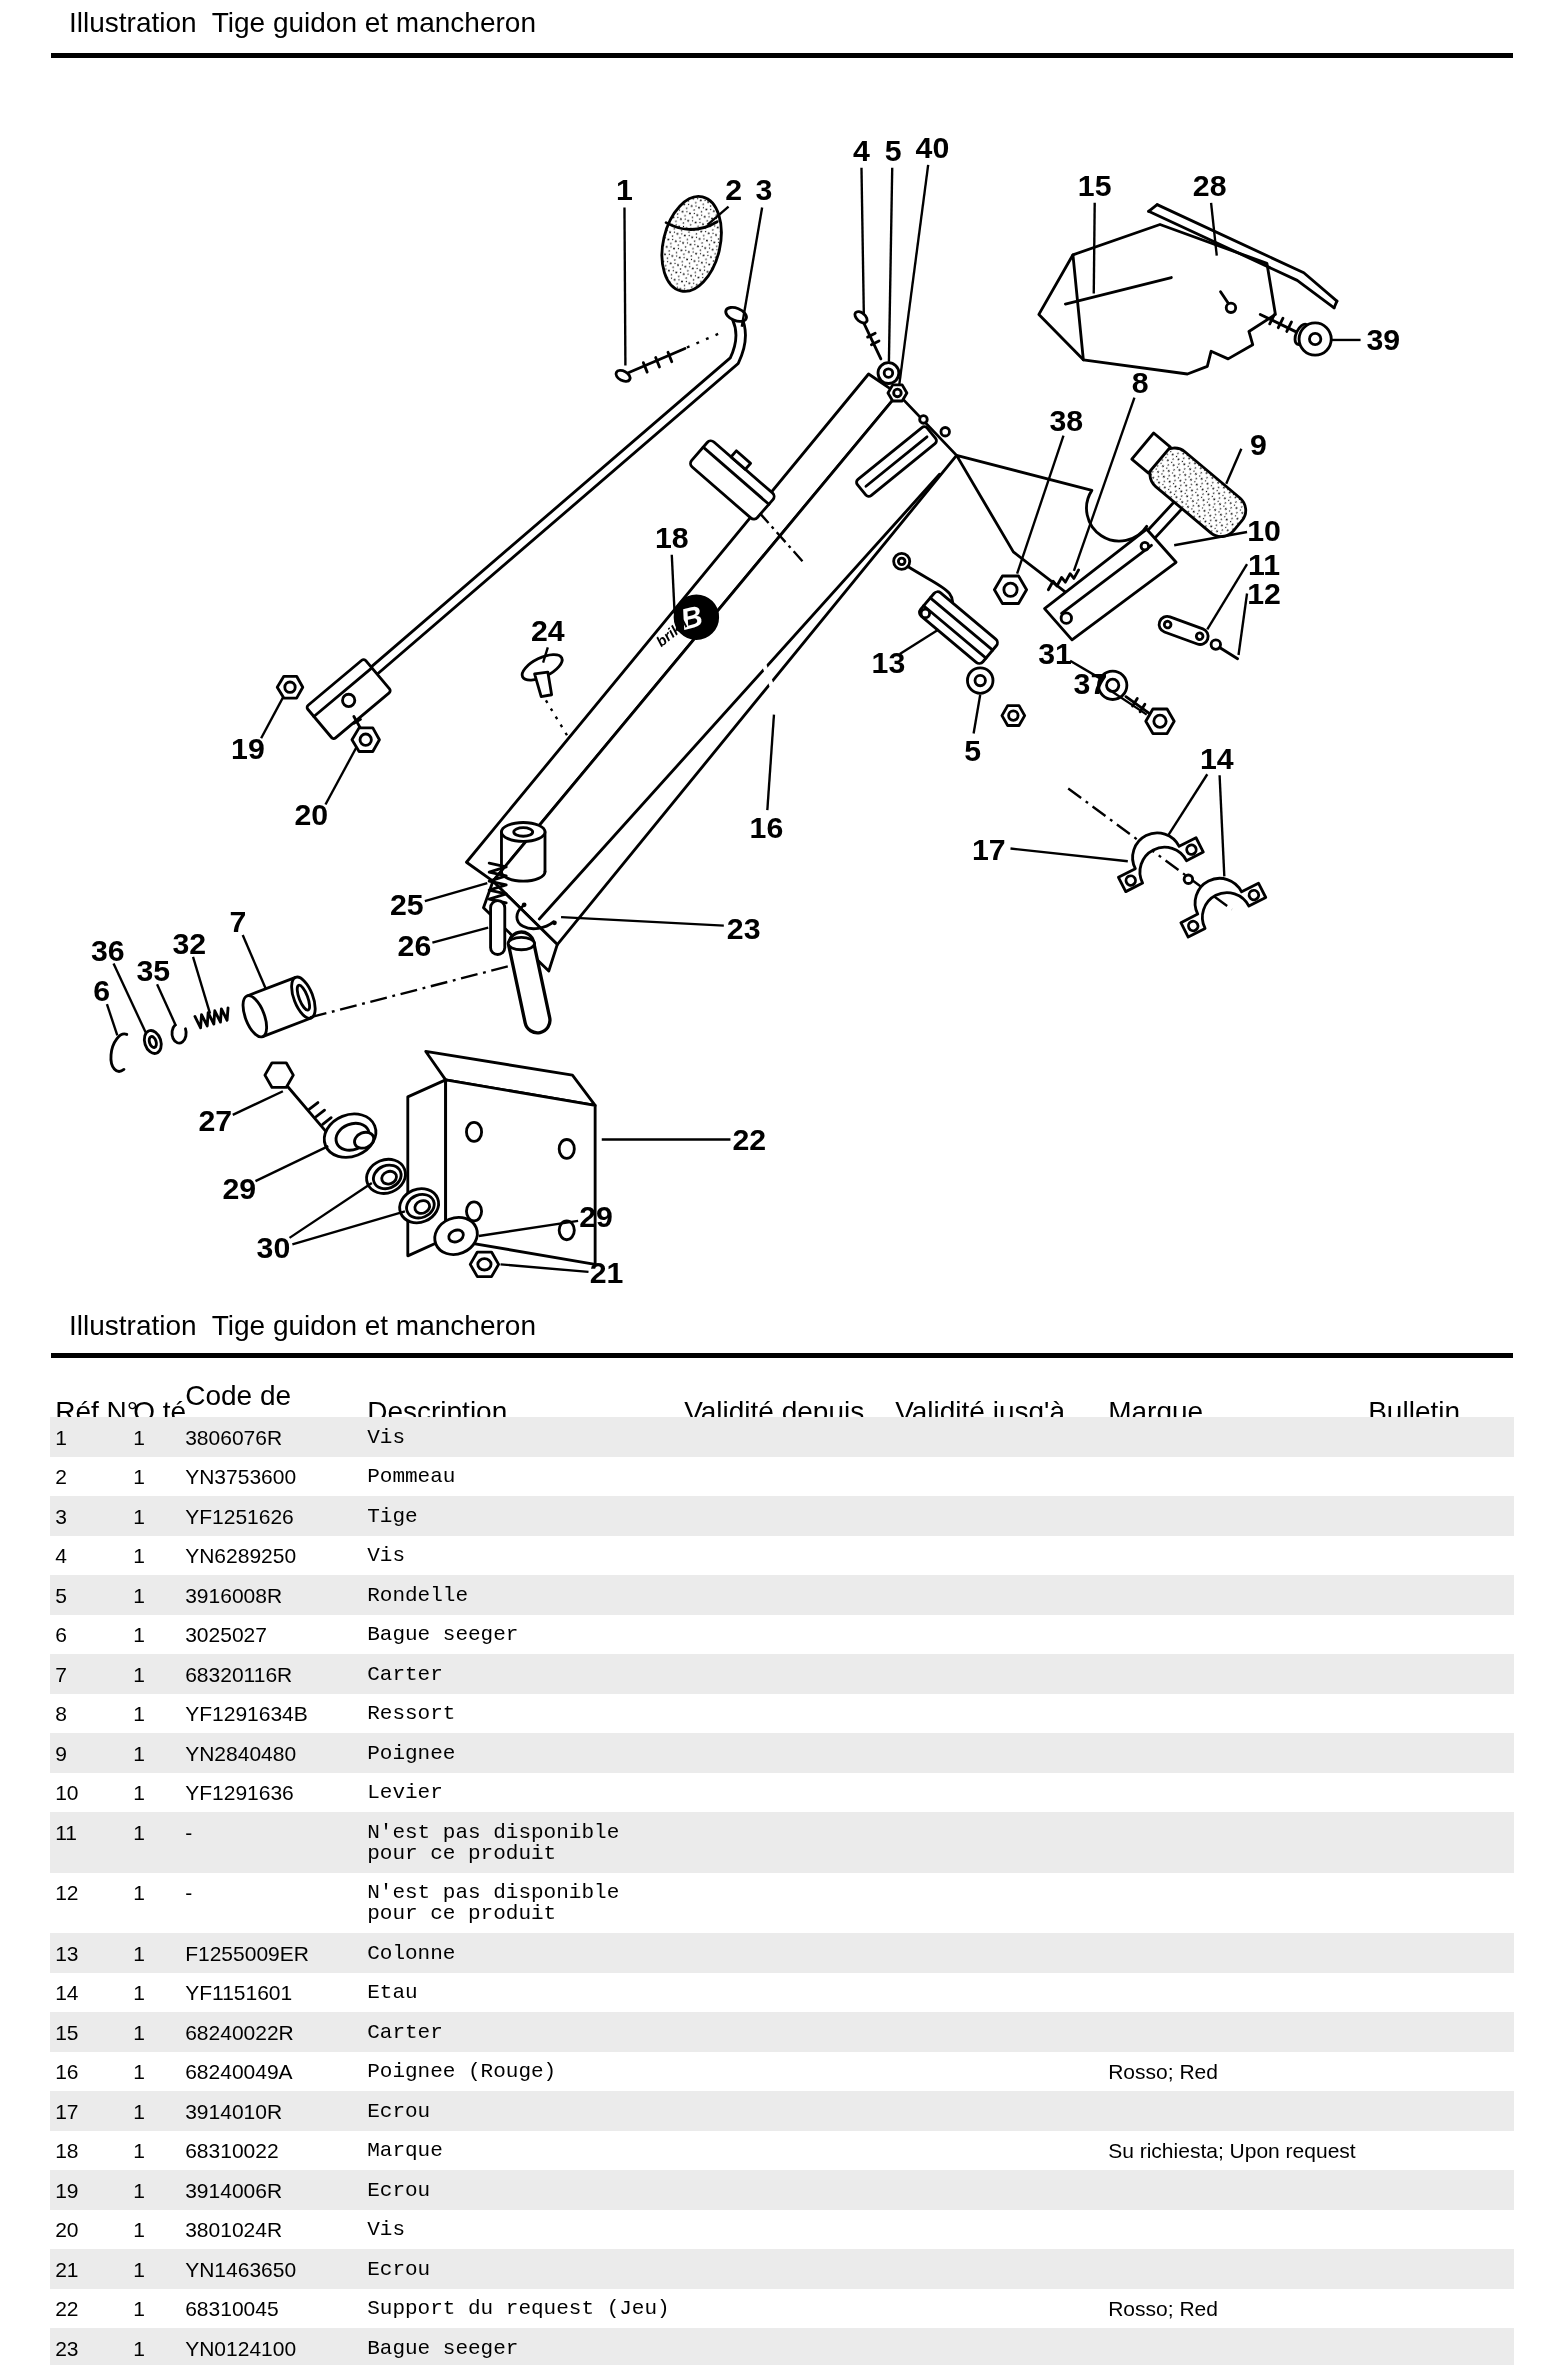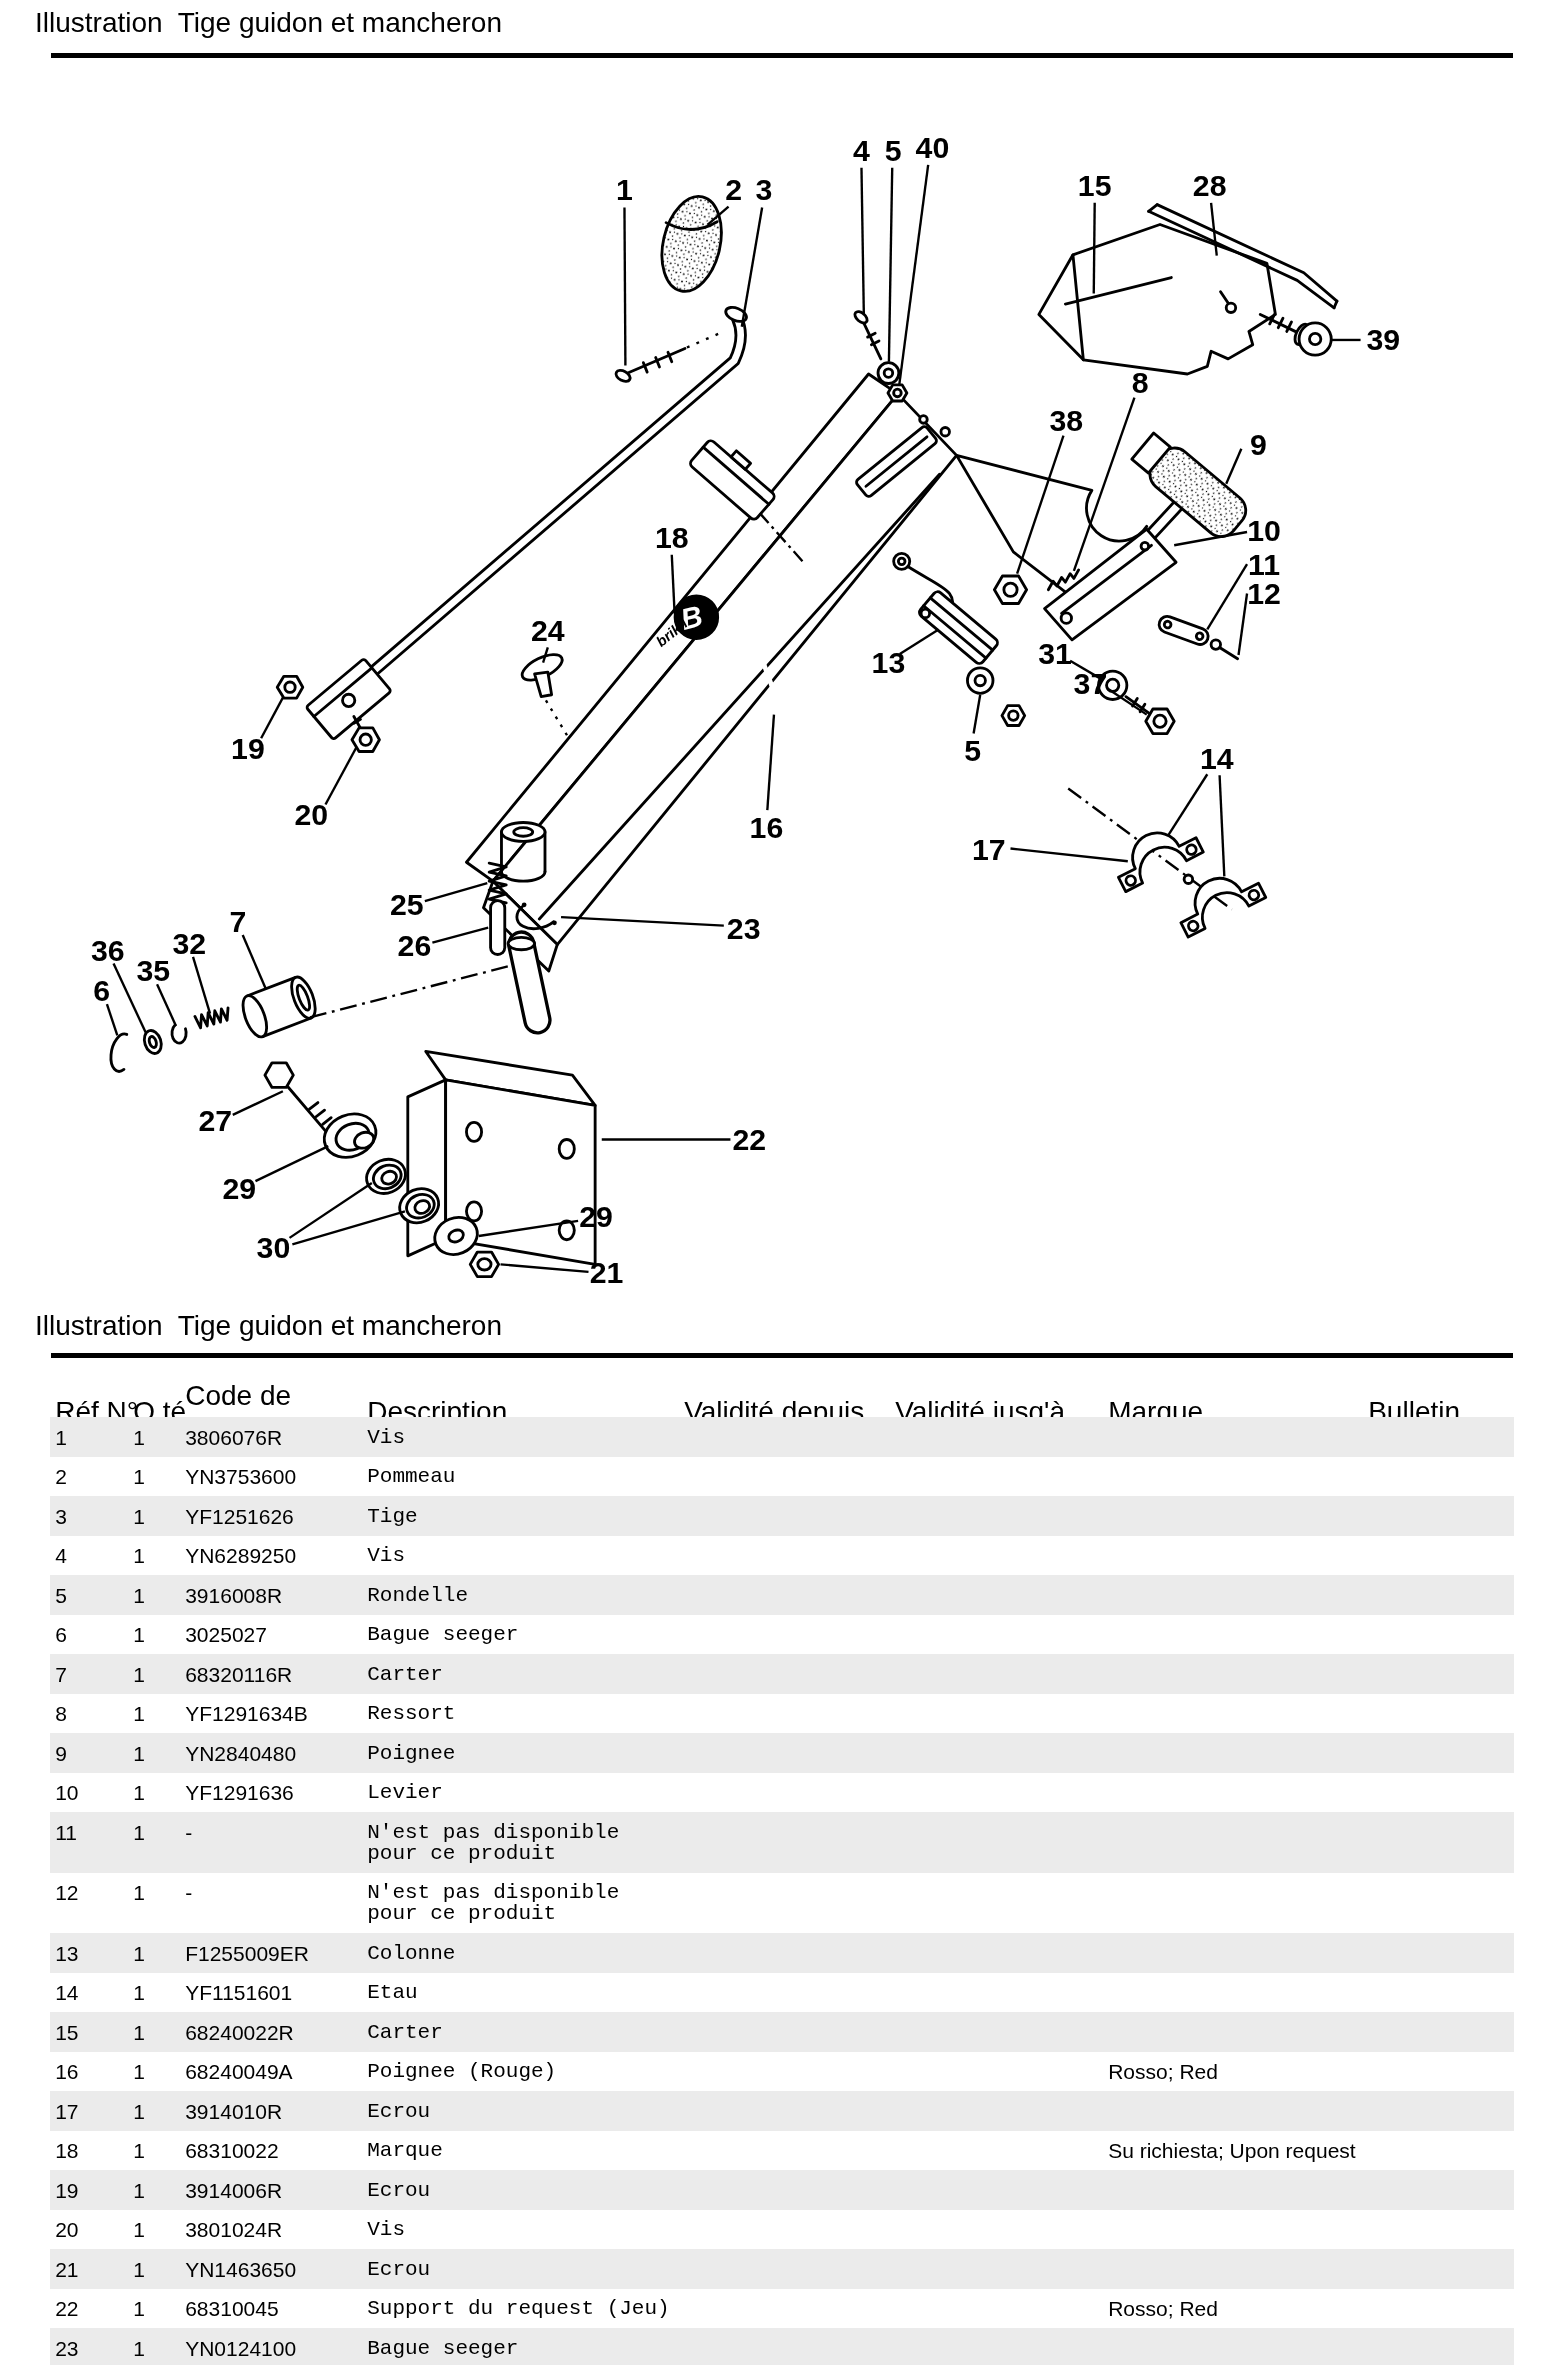--- a/index.html
+++ b/index.html
@@ -1,21 +1,21 @@
 <!DOCTYPE html>
 <html style="font-size:7.6px"><head>
 <meta charset="utf-8">
 <style>
   html,body{margin:0;padding:0;}
   body{
     width:1564px;height:2953px;position:relative;background:#fff;color:#000;
     font-family:"Liberation Sans","DejaVu Sans",sans-serif;
   }
   .page-title{
-    position:absolute;left:35px;width:1135px;
+    position:absolute;left:69px;width:1135px;
     font-size:28px;line-height:30px;letter-spacing:0px;color:#000;
     white-space:pre;
   }
   #title-top{top:7.6px;}
   #title-bottom{top:1311px;}
   .rule{
     position:absolute;left:51px;width:1462px;height:5.2px;background:#000;
   }
   #rule-top{top:53px;}
   #rule-bottom{top:1353px;}

